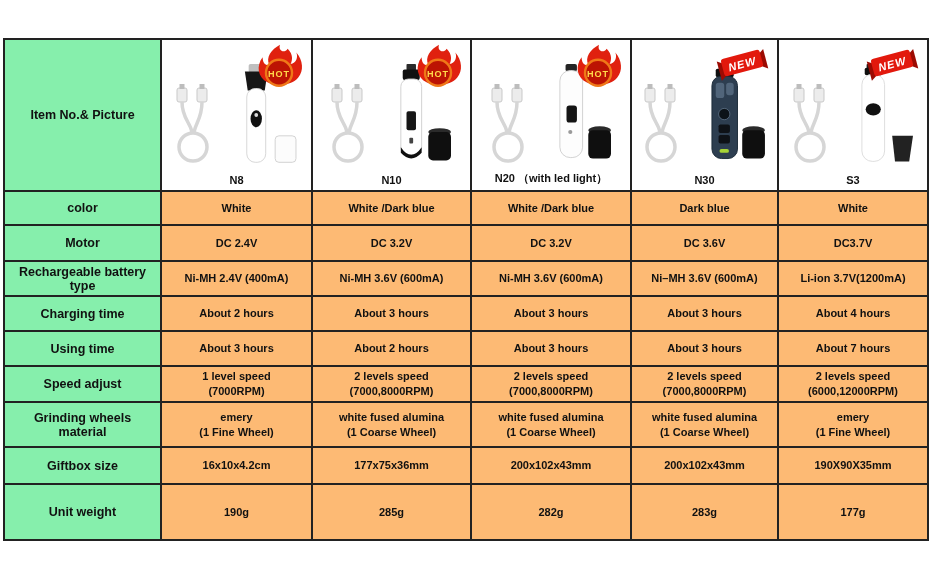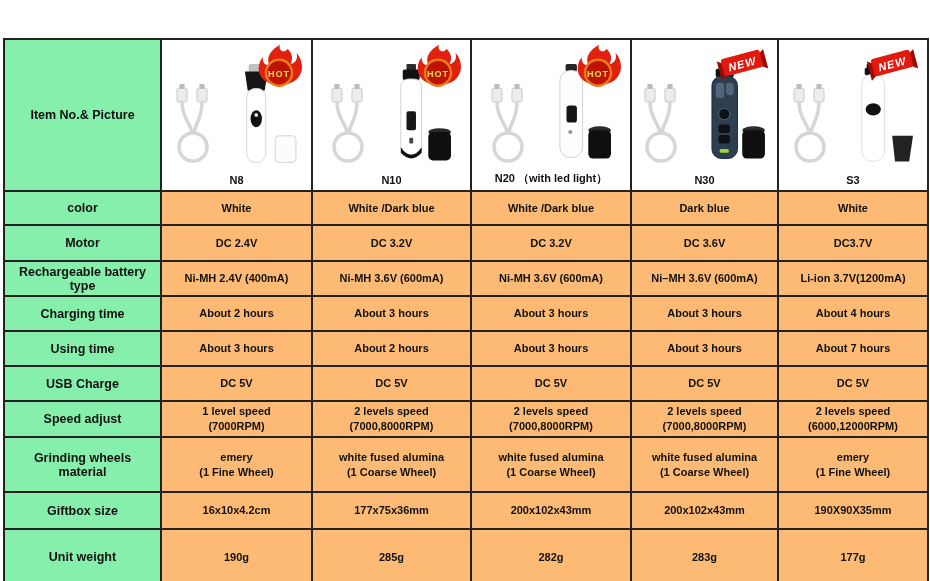--- a/index.html
+++ b/index.html
@@ -11,21 +11,21 @@
   td.lbl{background:#86efac;font-size:12.5px;}
   td.val{background:#fdba74;font-size:11px;white-space:pre-line;line-height:1.35;}
   td.pic{background:#ffffff;padding:0;}
   .picwrap{position:relative;height:146px;display:flex;align-items:center;justify-content:center;}
   .cable{margin-top:22px;margin-right:2px;flex:none;}
   .device{flex:none;}
   .pname{position:absolute;left:0;right:0;bottom:2px;text-align:center;
          font-size:11px;font-weight:700;color:#111;}
   .badge{position:absolute;top:1px;right:2px;}
   tr.r-pic{height:148px;} tr.r34{height:34px;margin-left:15px;} tr.r36{height:36px;border-radius:18px;} tr.r35{height:35px;}
-  tr.r45{height:55px;} tr.r37{height:37px;} tr.r44{height:56px;margin-left:7px;}
+  tr.r45{height:45px;} tr.r37{height:37px;} tr.r44{height:56px;margin-left:7px;}
 </style>
 </head>
 <body>
 
 <div class="page">
   <table class="spec">
     <colgroup>
       <col style="width:157px">
         <col style="width:151px">
         <col style="width:159px">
@@ -239,28 +239,20 @@
 
     <tr class="r35">
       <td class="lbl">Using time</td>
       <td class="val">About 3 hours</td>
       <td class="val">About 2 hours</td>
       <td class="val">About 3 hours</td>
       <td class="val">About 3 hours</td>
       <td class="val">About 7 hours</td>
     </tr>
 
-    <tr class="r35">
-      <td class="lbl">USB Charge</td>
-      <td class="val">DC 5V</td>
-      <td class="val">DC 5V</td>
-      <td class="val">DC 5V</td>
-      <td class="val">DC 5V</td>
-      <td class="val">DC 5V</td>
-    </tr>
 
     <tr class="r36">
       <td class="lbl">Speed adjust</td>
       <td class="val">1 level speed
 (7000RPM)</td>
       <td class="val">2 levels speed
 (7000,8000RPM)</td>
       <td class="val">2 levels speed
 (7000,8000RPM)</td>
       <td class="val">2 levels speed

